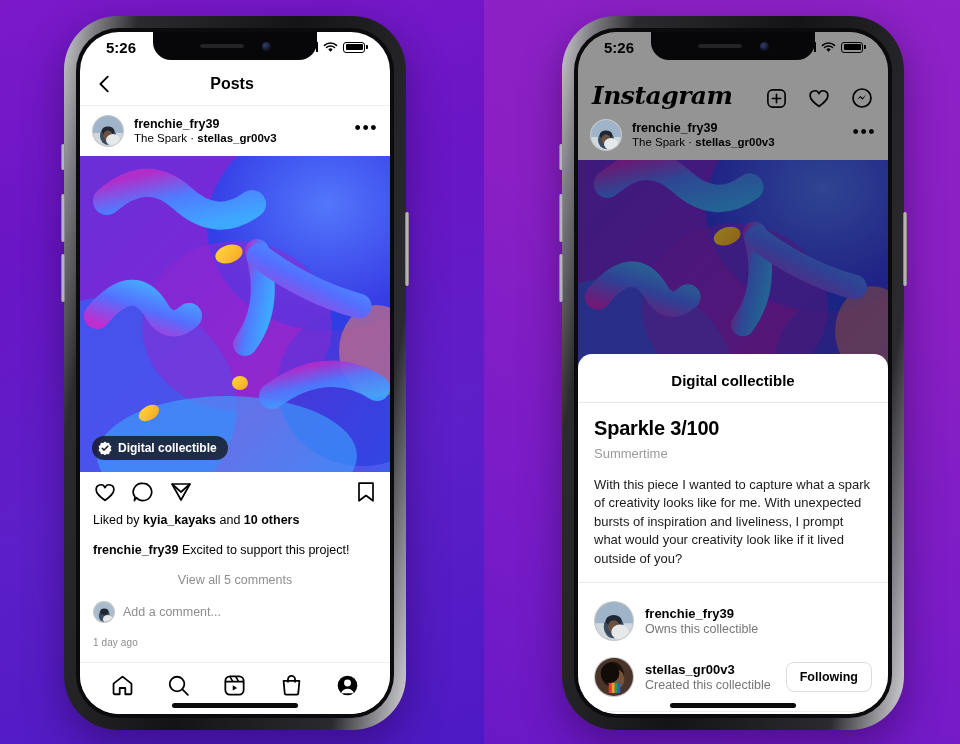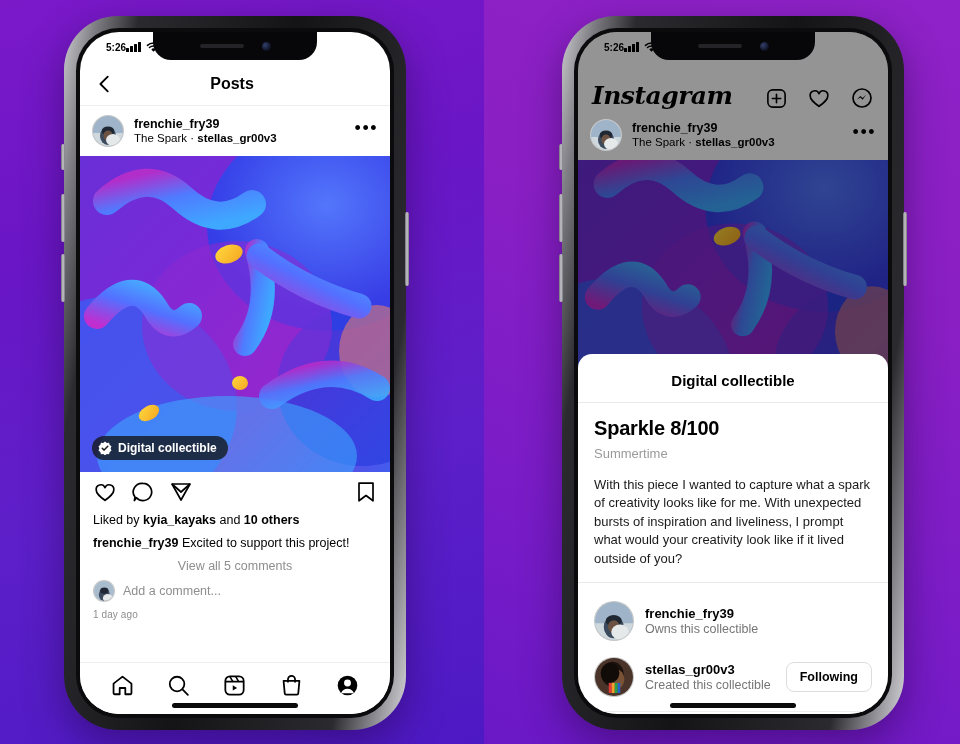--- a/index.html
+++ b/index.html
@@ -52,22 +52,22 @@
     border-radius: 0 0 18px 18px; z-index: 40;
     display: flex; align-items: center; justify-content: center; gap: 18px;
   }
   .notch .speaker { width: 44px; height: 4px; border-radius: 3px; background: #232328; }
   .notch .camera  { width: 9px; height: 9px; border-radius: 50%;
                     background: radial-gradient(circle at 35% 35%,#33406b,#0d1020 70%); }
 
   .statusbar {
     position: relative; z-index: 30;
     height: 30px; display: flex; align-items: center;
-    padding: 0 22px 0 26px;
-    font-size: 10px; font-weight: bold; color: #000;
+    justify-content: space-between; padding: 0 22px 0 26px;
+    font-size: 15px; font-weight: bold; color: #000;
   }
   .status-icons { display: flex; align-items: center; gap: 5px; }
   .bars { display: flex; align-items: flex-end; gap: 1.5px; height: 10px; }
   .bars i { display: block; width: 2.6px; background: #000; border-radius: .6px; }
   .bars i:nth-child(1) { height: 4px; }
   .bars i:nth-child(2) { height: 6px; }
   .bars i:nth-child(3) { height: 8px; }
   .bars i:nth-child(4) { height: 10px; }
   .batt { width: 22px; height: 11px; border: 1.4px solid #000; border-radius: 3px; padding: 1.3px; }
   .batt span { display: block; width: 100%; height: 100%; background: #000; border-radius: 1px; }
@@ -109,21 +109,21 @@
     position: absolute; left: 12px; bottom: 12px;
     display: flex; align-items: center; gap: 6px;
     background: rgba(20,20,22,.78); color: #fff;
     border-radius: 16px; padding: 5px 11px 5px 6px;
     font-size: 12px; font-weight: bold;
   }
 
   .actions { height: 40px; display: flex; align-items: center; padding: 0 13px; gap: 14px; }
   .actions .spacer { margin-left: auto; }
 
-  .meta { padding: 0 13px; display: flex; flex-direction: column; gap: 7px; }
+  .meta { padding: 0 13px; display: flex; flex-direction: column; gap: 14px; }
   .meta .likes, .meta .caption { font-size: 12.5px; color: #000; line-height: 1.3; }
   .meta b { font-weight: bold; }
   .meta .viewall { font-size: 12.5px; color: #8e8e8e; text-align: center; }
   .addrow { display: flex; align-items: center; gap: 8px; }
   .addrow .ph { font-size: 12.5px; color: #8e8e8e; }
   .meta .time { font-size: 10px; color: #8e8e8e; letter-spacing: .1px; }
 
   .tabbar {
     position: absolute; left: 0; right: 0; bottom: 0; height: 52px;
     display: flex; align-items: center; justify-content: space-around;
@@ -436,21 +436,21 @@
         </svg>
       </div>
 
       <div class="dim"></div>
 
       <div class="sheet">
         <div class="grab"></div>
         <div class="sheet-title">Digital collectible</div>
 
         <div class="sheet-body">
-          <div class="nft-title">Sparkle 8/100</div>
+          <div class="nft-title">Sparkle 3/100</div>
           <div class="nft-sub">Summertime</div>
           <div class="nft-desc">With this piece I wanted to capture what a spark of creativity looks like for me. With unexpected bursts of inspiration and liveliness, I prompt what would your creativity look like if it lived outside of you?</div>
         </div>
 
         <div class="people">
           <div class="person">
             <div class="avatar av-40">
               <svg width="40" height="40" viewBox="0 0 32 32">
                 <rect width="32" height="32" fill="#9fb4c8"></rect>
                 <rect y="17" width="32" height="15" fill="#cfd8dd"></rect>

